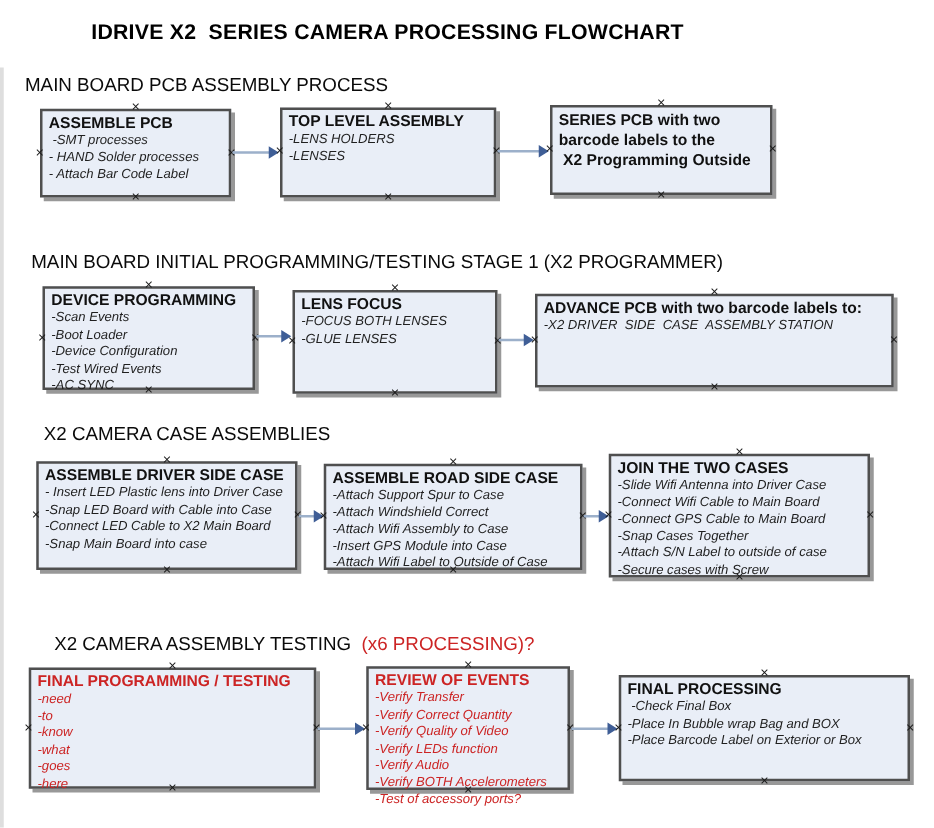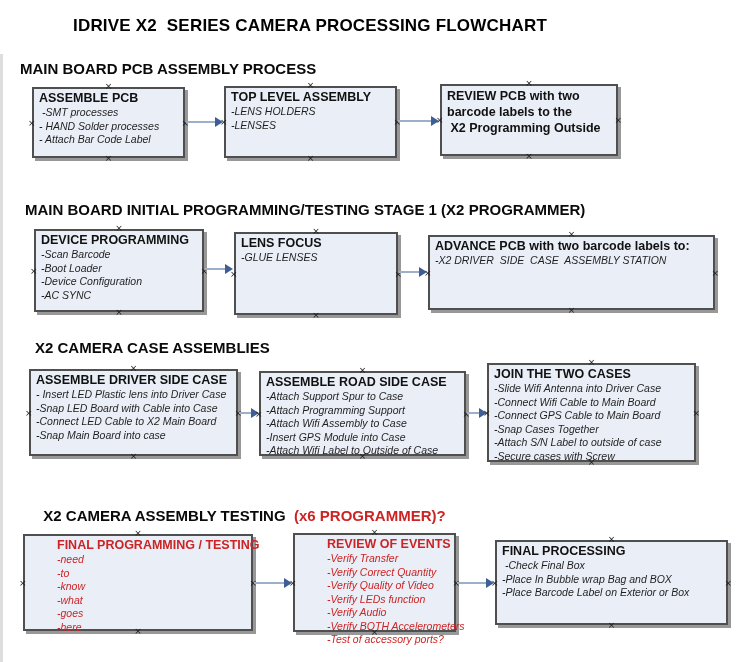--- a/index.html
+++ b/index.html
@@ -10,39 +10,39 @@
   html,body{margin:0;padding:0;}
   body{
     width:747px;height:662px;position:relative;background:#ffffff;
     font-family:"Liberation Sans","DejaVu Sans",sans-serif;overflow:hidden;
   }
   .page-title{
     position:absolute;left:0;top:16px;width:620px;text-align:center;
     font-size:17px;font-weight:bold;color:#000;white-space:pre;letter-spacing:0.2px;
   }
   .section-heading{
-    position:absolute;font-size:15px;font-weight:bold;color:var(--heading-text);white-space:pre;
+    position:absolute;font-size:15px;font-weight:normal;color:var(--heading-text);white-space:pre;
   }
   .section-heading .red-part{color:var(--red-text);}
   .fbox{
     position:absolute;background:var(--box-fill);
     border:2px solid var(--box-border);
     box-shadow:3px 3px 0 var(--box-shadow);
     padding:2px 3px 0 5px;
   }
   .box-title{
     font-size:12.5px;line-height:15px;font-weight:bold;color:#111;white-space:pre;
   }
   .box-item{
     font-size:10.5px;line-height:13.5px;color:#1f1f1f;white-space:pre;font-style:italic;
   }
   .box-bold-line{
     font-size:12.5px;line-height:16px;font-weight:bold;color:#111;white-space:pre;
   }
-  .red-box .box-title,.red-box .box-item{color:var(--red-text);margin-left:27px;}
+  .red-box .box-title,.red-box .box-item{color:var(--red-text);}
   .arrow{position:absolute;height:0;}
   .arrow-line{position:absolute;left:0;right:5px;top:-1px;border-top:2px solid var(--arrow-line);}
   .arrow-head{
     position:absolute;right:0;top:-5px;width:0;height:0;
     border-left:8px solid var(--arrow-head);
     border-top:5px solid transparent;border-bottom:5px solid transparent;
   }
   .cp{
     position:absolute;font-family:"DejaVu Sans",sans-serif;font-size:9px;line-height:9px;
     color:#1a1a1a;pointer-events:none;
@@ -92,54 +92,56 @@
     <span class="cp cp-r">×</span>
   </div>
 
 <div class="arrow" style="left:398px;top:121px;width:41px;">
   <div class="arrow-line"></div>
   <div class="arrow-head"></div>
 </div>
 
 <div class="fbox" style="left:440px;top:84px;width:178px;height:72px;">
   <div class="box-bold-lines">
-      <div class="box-bold-line">REVIEW PCB with two</div>
+      <div class="box-bold-line">SERIES PCB with two</div>
       <div class="box-bold-line">barcode labels to the</div>
       <div class="box-bold-line"> X2 Programming Outside</div>
     </div>
 <span class="cp cp-t">×</span>
     <span class="cp cp-b">×</span>
     <span class="cp cp-l">×</span>
     <span class="cp cp-r">×</span>
   </div>
 
 <div class="section-heading" style="left:25px;top:201px;">MAIN BOARD INITIAL PROGRAMMING/TESTING STAGE 1 (X2 PROGRAMMER)</div>
 
 <div class="fbox" style="left:34px;top:229px;width:170px;height:83px;">
   <div class="box-title">DEVICE PROGRAMMING</div>
   <div class="box-items">
-      <div class="box-item">-Scan Barcode</div>
+      <div class="box-item">-Scan Events</div>
       <div class="box-item">-Boot Loader</div>
       <div class="box-item">-Device Configuration</div>
+      <div class="box-item">-Test Wired Events</div>
       <div class="box-item">-AC SYNC</div>
     </div>
 <span class="cp cp-t">×</span>
     <span class="cp cp-b">×</span>
     <span class="cp cp-l">×</span>
     <span class="cp cp-r">×</span>
   </div>
 
 <div class="arrow" style="left:205px;top:269px;width:28px;">
   <div class="arrow-line"></div>
   <div class="arrow-head"></div>
 </div>
 
 <div class="fbox" style="left:234px;top:232px;width:164px;height:83px;">
   <div class="box-title">LENS FOCUS</div>
   <div class="box-items">
+      <div class="box-item">-FOCUS BOTH LENSES</div>
       <div class="box-item">-GLUE LENSES</div>
     </div>
 <span class="cp cp-t">×</span>
     <span class="cp cp-b">×</span>
     <span class="cp cp-l">×</span>
     <span class="cp cp-r">×</span>
   </div>
 
 <div class="arrow" style="left:399px;top:272px;width:28px;">
   <div class="arrow-line"></div>
@@ -175,21 +177,21 @@
 
 <div class="arrow" style="left:239px;top:413px;width:20px;">
   <div class="arrow-line"></div>
   <div class="arrow-head"></div>
 </div>
 
 <div class="fbox" style="left:259px;top:371px;width:207px;height:85px;">
   <div class="box-title">ASSEMBLE ROAD SIDE CASE</div>
   <div class="box-items">
       <div class="box-item">-Attach Support Spur to Case</div>
-      <div class="box-item">-Attach Programming Support</div>
+      <div class="box-item">-Attach Windshield Correct</div>
       <div class="box-item">-Attach Wifi Assembly to Case</div>
       <div class="box-item">-Insert GPS Module into Case</div>
       <div class="box-item">-Attach Wifi Label to Outside of Case</div>
     </div>
 <span class="cp cp-t">×</span>
     <span class="cp cp-b">×</span>
     <span class="cp cp-l">×</span>
     <span class="cp cp-r">×</span>
   </div>
 
@@ -208,21 +210,21 @@
       <div class="box-item">-Attach S/N Label to outside of case</div>
       <div class="box-item">-Secure cases with Screw</div>
     </div>
 <span class="cp cp-t">×</span>
     <span class="cp cp-b">×</span>
     <span class="cp cp-l">×</span>
     <span class="cp cp-r">×</span>
   </div>
 
 <div class="section-heading" style="left:35px;top:490px;">
-  <span>X2 CAMERA ASSEMBLY TESTING  </span><span class="red-part">(x6 PROGRAMMER)?</span>
+  <span>X2 CAMERA ASSEMBLY TESTING  </span><span class="red-part">(x6 PROCESSING)?</span>
 </div>
 
 <div class="fbox red-box" style="left:23px;top:534px;width:230px;height:97px;">
   <div class="box-title">FINAL PROGRAMMING / TESTING</div>
   <div class="box-items">
       <div class="box-item">-need</div>
       <div class="box-item">-to</div>
       <div class="box-item">-know</div>
       <div class="box-item">-what</div>
       <div class="box-item">-goes</div>

